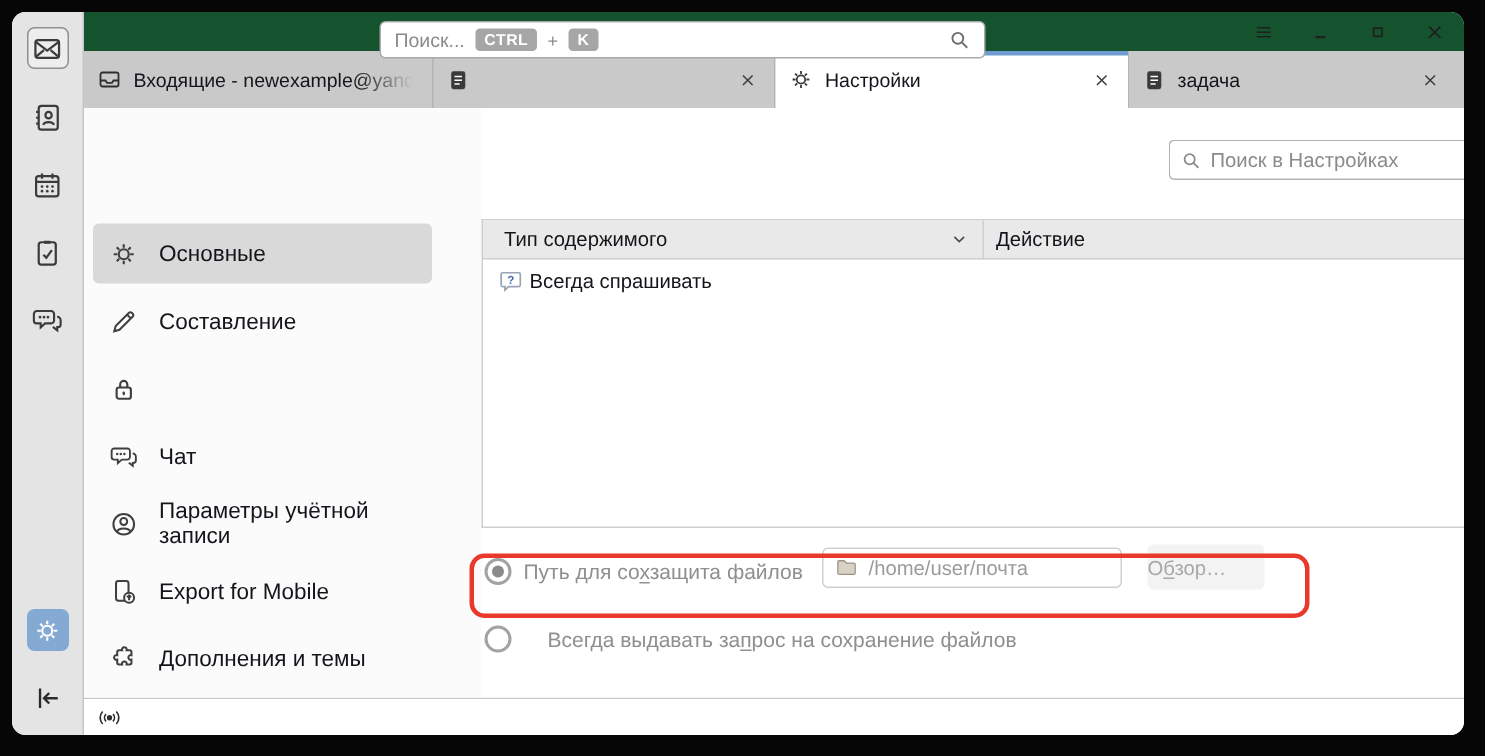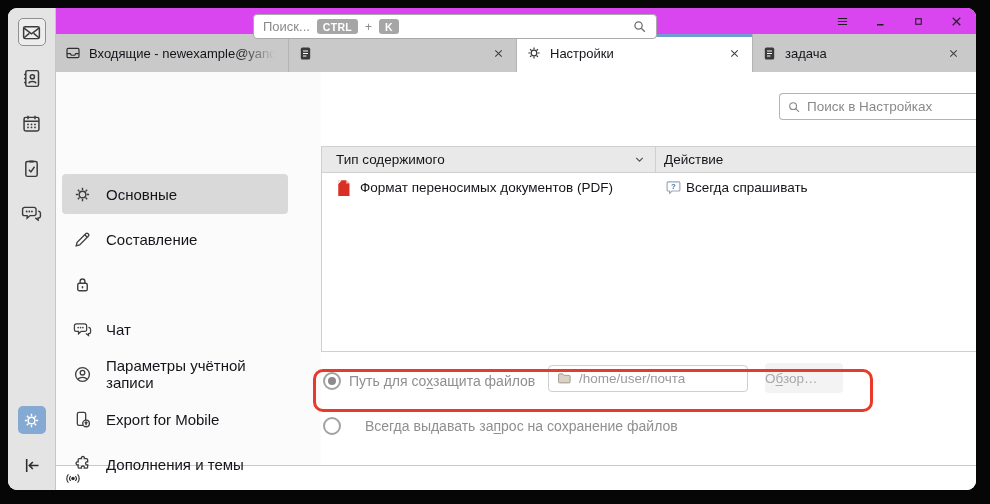--- a/index.html
+++ b/index.html
@@ -24,21 +24,21 @@
   }
   .space-btn svg{width:21px;height:21px;}
   .space-btn.current{border:1px solid #8f8f8f;background:#ededed;}
   .space-btn.settings-active{
     background:#84a9d3;color:#fff;margin-top:auto;margin-bottom:18px;width:28px;height:28px;
   }
   .space-btn.collapse{margin-bottom:12px;color:#2b2b2b;}
   
   .main{flex:1;display:flex;flex-direction:column;min-width:0;}
   
-  .titlebar{height:26px;background:#d946ef;position:relative;flex-shrink:0;}
+  .titlebar{height:26px;background:#14532d;position:relative;flex-shrink:0;}
   .global-search{
     position:absolute;left:197px;top:6px;width:404px;height:25px;background:#fff;
     border:1px solid #a9a9a9;border-radius:4px;display:flex;align-items:center;
     gap:7px;padding:0 9px;box-sizing:border-box;color:#8a8a8a;font-size:13px;
   }
   .kbd{
     background:#a6a6a6;color:#fff;font-weight:bold;font-size:10.5px;
     padding:1.5px 6px;border-radius:3px;letter-spacing:.3px;
   }
   .plus{color:#8a8a8a;font-size:12px;}
@@ -68,21 +68,21 @@
   }
   .tab-close svg{width:11px;height:11px;}
   .tab-doc-icon{color:#3a3a3a;}
   
   .content{flex:1;display:flex;min-height:0;position:relative;}
   .settings-nav{width:265px;background:#fbfbfb;padding-top:77px;box-sizing:border-box;flex-shrink:0;}
   .nav-item{
     height:40px;margin:0 33px 5px 6px;padding:0 11px;border-radius:4px;
     display:flex;align-items:center;gap:14px;font-size:15px;color:#15141a;cursor:pointer;
   }
-  .nav-item.selected{background:#d9d9d9;margin-top:25px;}
+  .nav-item.selected{background:#d9d9d9;}
   .nav-item svg{width:19px;height:19px;color:#3f3f3f;flex-shrink:0;}
   .panel{flex:1;background:#fff;position:relative;min-width:0;}
   .settings-search{
     position:absolute;top:21px;right:0;width:197px;height:27px;box-sizing:border-box;
     border:1px solid #b3b3b3;border-right:none;border-radius:4px 0 0 4px;background:#fff;
     display:flex;align-items:center;gap:6px;padding:0 7px;color:#8a8a8a;font-size:13.5px;
   }
   .settings-search svg{width:14px;height:14px;color:#8a8a8a;flex-shrink:0;}
   .settings-search span{white-space:nowrap;overflow:hidden;}
   
@@ -459,26 +459,20 @@
               <svg class="sort" width="13" height="13">
                   <use href="#i-chevron-down"></use>
                 </svg>
             </div>
             <div class="th-sep"></div>
             <div class="th th-action">
               <span>Действие</span>
             </div>
           </div>
           <div class="trow">
-            <div class="tcell-type">
-              <svg width="15" height="18">
-                  <use href="#i-pdf"></use>
-                </svg>
-              <span>Формат переносимых документов (PDF)</span>
-            </div>
             <div class="tcell-action">
               <svg width="17" height="17">
                   <use href="#i-qbubble"></use>
                 </svg>
               <span>Всегда спрашивать</span>
             </div>
           </div>
         </div>
 
         <div class="opt-row row-path">

